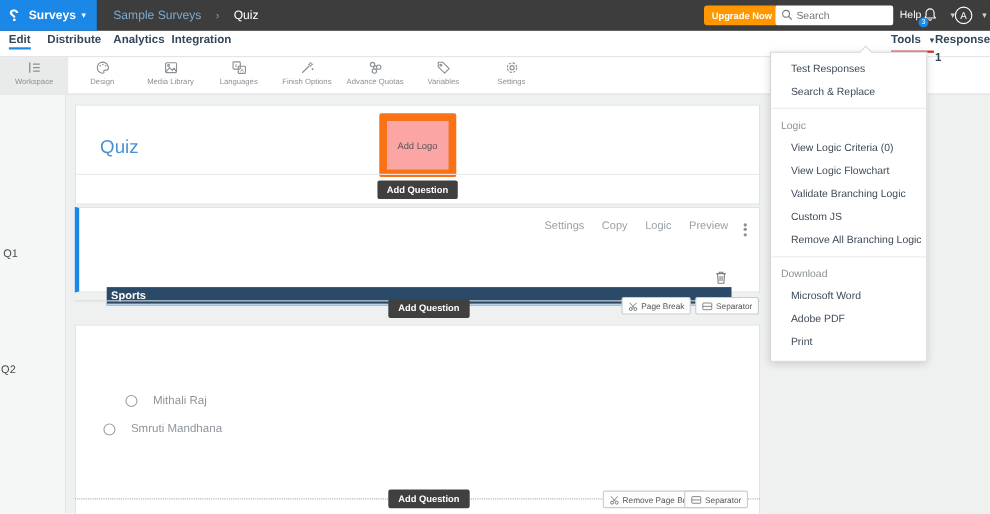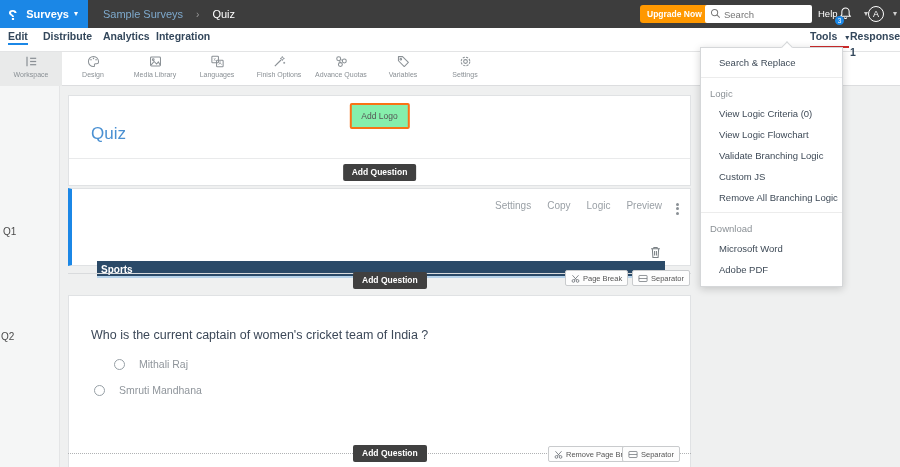--- a/index.html
+++ b/index.html
@@ -63,22 +63,22 @@
                display:flex;align-items:center;gap:4px;cursor:pointer;}
 
   
   .leftrail{position:absolute;left:0;top:86px;width:60px;height:381px;background:#f5f6f6;
             border-right:1px solid #e4e5e6;}
   .qlabel{position:absolute;font-size:10px;color:#4a4a4a;}
   .q1-label{left:3px;top:226px;} .q2-label{left:1px;top:331px;}
 
   .card{position:absolute;left:68px;width:623px;background:#fff;border:1px solid #e0e2e4;}
   .card-header{top:95px;height:91px;}
-  .addlogo-btn{position:absolute;left:50%;transform:translateX(-50%);top:7px;background:#86efac;
-               border:2px solid #f97316;border-radius:2px;padding:6px 10px;font-size:8.5px;color:#555;
+  .addlogo-btn{position:absolute;left:50%;transform:translateX(-50%);top:7px;background:#fca5a5;
+               border:7px solid #f97316;border-radius:2px;padding:17px 10px;font-size:8.5px;color:#555;
                font-family:inherit;cursor:pointer;}
   .survey-title{position:absolute;left:22px;top:28px;font-size:17px;color:#4a90d2;}
   .card-header-divider{position:absolute;left:0;right:0;top:62px;border-top:1px solid #e9eaeb;}
   .btn-blue{background:#404040;border:none;border-radius:2px;color:#fff;font-size:8.5px;font-weight:bold;
             font-family:inherit;padding:0 9px;height:17px;line-height:17px;cursor:pointer;white-space:nowrap;}
   .aq-top{position:absolute;left:50%;transform:translateX(-50%);top:68px;}
   .aq-mid{position:absolute;left:353px;top:272px;z-index:3;}
   .aq-bottom{position:absolute;left:353px;top:445px;z-index:3;}
 
   .q1card{top:188px;height:78px;border-left:4px solid #1b87e6;}
@@ -289,21 +289,20 @@
   </div>
   <div class="chip chip-sep1">
     <svg width="10" height="9" viewBox="0 0 12 11" fill="none" stroke="#6b7075" stroke-width="0.9">
       <rect x="1" y="1.8" width="10" height="7.4" rx="0.8"></rect>
         <line x1="1" y1="5.5" x2="11" y2="5.5"></line>
     </svg>
     <span>Separator</span>
   </div>
 
   <div class="card q2card">
-    <div class="q2-text">Who is the current captain of women's cricket team of India ?</div>
     <div class="optrow opt-0">
       <span class="radio"></span>
       <span class="optlabel">Mithali Raj</span>
     </div>
     <div class="optrow opt-1">
       <span class="radio"></span>
       <span class="optlabel">Smruti Mandhana</span>
     </div>
   </div>
 
@@ -321,27 +320,29 @@
   <div class="chip chip-sep2">
     <svg width="10" height="9" viewBox="0 0 12 11" fill="none" stroke="#6b7075" stroke-width="0.9">
       <rect x="1" y="1.8" width="10" height="7.4" rx="0.8"></rect>
         <line x1="1" y1="5.5" x2="11" y2="5.5"></line>
     </svg>
     <span>Separator</span>
   </div>
 
   <div class="dropdown">
     <div class="dd-notch"></div>
+    <div class="dd-item">Test Responses</div>
     <div class="dd-item">Search &amp; Replace</div>
     <div class="dd-div"></div>
     <div class="dd-header">Logic</div>
     <div class="dd-item">View Logic Criteria (0)</div>
     <div class="dd-item">View Logic Flowchart</div>
     <div class="dd-item">Validate Branching Logic</div>
     <div class="dd-item">Custom JS</div>
     <div class="dd-item">Remove All Branching Logic</div>
     <div class="dd-div"></div>
     <div class="dd-header">Download</div>
     <div class="dd-item">Microsoft Word</div>
     <div class="dd-item">Adobe PDF</div>
+    <div class="dd-item">Print</div>
   </div>
 
 </div>
 
 </body></html>

